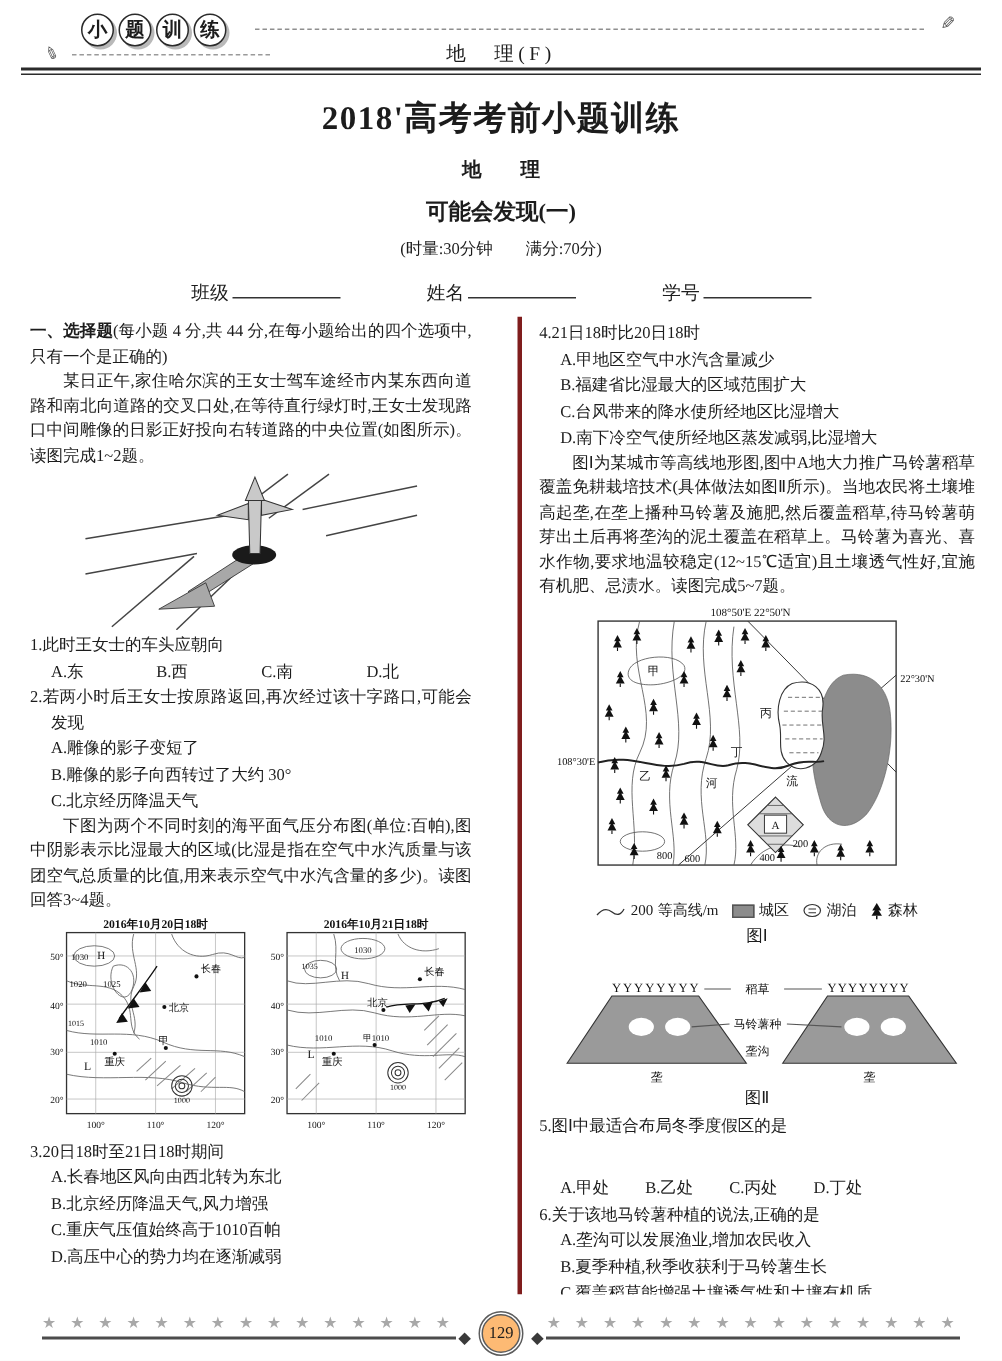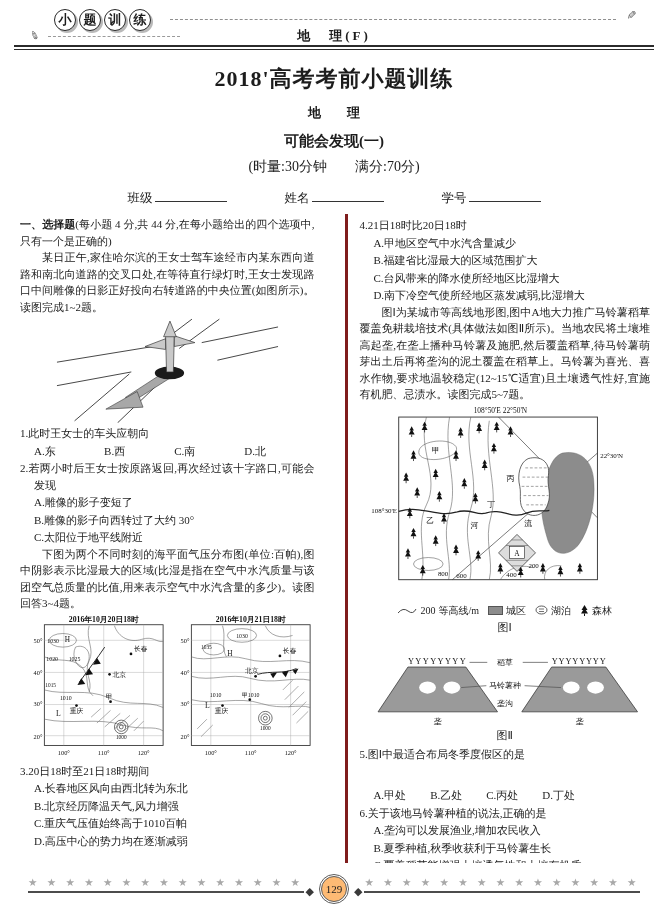--- a/index.html
+++ b/index.html
@@ -10,28 +10,28 @@
   
   .hdr { position:relative; height:46px; flex:0 0 auto; }
   .logo { position:absolute; left:36px; top:3px; display:flex; gap:3px; }
   .logo .c { width:22px; height:22px; border:1.6px solid #2a2a2a; border-radius:50%;
              background:#fff; box-shadow:2px 2px 0 #b9b9b9; font-weight:bold; font-size:13px;
              display:flex; align-items:center; justify-content:center; }
   .hdr-dash { position:absolute; left:152px; right:34px; top:13px; border-top:1.3px dashed #8f8f8f; }
   .logo-dash { position:absolute; left:30px; width:132px; top:30px; border-top:1px dashed #9a9a9a; }
   .pencil-r { position:absolute; right:14px; top:2px; font-family:"DejaVu Sans",sans-serif; font-size:12px; color:#555; transform:rotate(90deg); }
   .pencil-l { position:absolute; left:12px; top:22px; font-family:"DejaVu Sans",sans-serif; font-size:11px; color:#555; transform:rotate(200deg); }
-  .course { position:absolute; left:0; right:0; top:21px; text-align:center; font-size:13px; font-weight:bold; letter-spacing:3px; }
+  .course { position:absolute; left:0; right:0; top:21px; text-align:center; font-size:13px; font-weight:normal; letter-spacing:3px; }
   .rule { position:absolute; left:-4px; right:-4px; top:39px; border-top:2.6px solid #2b2b2b; border-bottom:1.4px solid #2b2b2b; height:5px; }
 
   
   .t-main { text-align:center; font-size:22px; font-weight:bold; margin-top:12px; letter-spacing:1px; }
   .t-sub  { text-align:center; font-size:13px; font-weight:bold; margin-top:10px; }
   .t-sec  { text-align:center; font-size:15px; font-weight:bold; margin-top:10px; }
-  .t-meta { text-align:center; font-size:14px; margin-top:7px; }
+  .t-meta { text-align:center; font-size:11px; margin-top:7px; }
   .fields { display:flex; justify-content:center; gap:58px; font-size:12.5px; margin-top:13px; height:20px; }
   .blank  { display:inline-block; width:72px; border-bottom:1px solid #333; height:13px; margin-left:2px; }
 
   
   .cols { flex:1 1 auto; display:flex; margin-top:6px; overflow:hidden;gap:23px; }
   .col { width:50%; font-size:11px; line-height:1.5; text-align:justify; padding:2px 8px 0 2px; }
   .col.rt { border-left:3px solid #7f1d1d; padding:2px 0 0 11px; }
   .para { text-indent:2em; }
   .q { padding-left:14px; text-indent:-14px; margin-top:1px; }
   .opts { padding-left:14px; }
@@ -126,21 +126,21 @@
         <span>A.东</span>
         <span>B.西</span>
         <span>C.南</span>
         <span>D.北</span>
       </div>
 
       <div class="q"><span>2.</span><span>若两小时后王女士按原路返回,再次经过该十字路口,可能会发现</span></div>
       <div class="opts">
         <div>A.雕像的影子变短了</div>
         <div>B.雕像的影子向西转过了大约 30°</div>
-        <div>C.太阳位于地平线附近</div>
+        <div>C.北京经历降温天气</div>
       </div>
 
       <div class="para">下图为两个不同时刻的海平面气压分布图(单位:百帕),图中阴影表示比湿最大的区域(比湿是指在空气中水汽质量与该团空气总质量的比值,用来表示空气中水汽含量的多少)。读图回答3~4题。</div>
 
       <div class="wmaps">
 
         <svg width="146" height="148" viewBox="0 0 150 152">
           <text x="85" y="8" font-size="8" font-weight="bold" text-anchor="middle">2016年10月20日18时</text>
           <rect x="24" y="11" width="122" height="124" fill="none" stroke="#333" stroke-width="0.9"></rect>
           <g stroke="#aaa" stroke-width="0.45">

